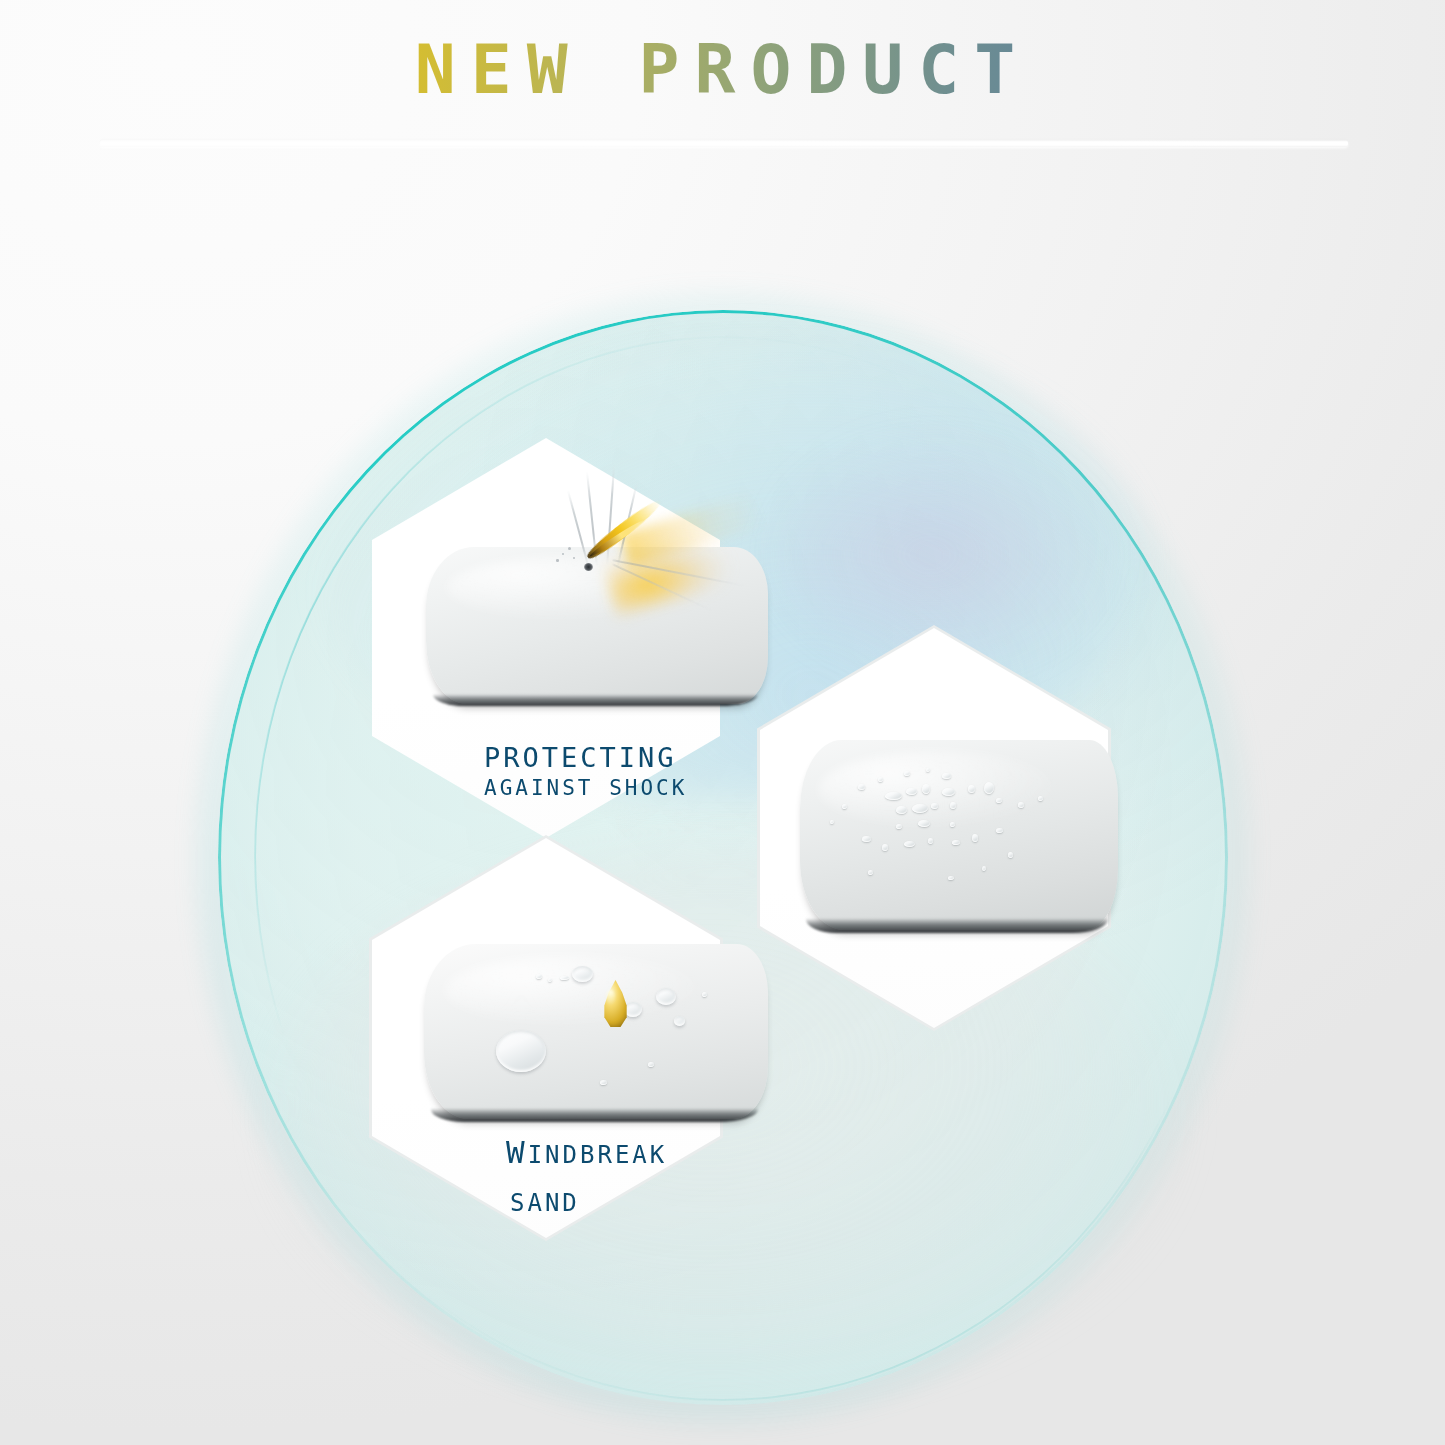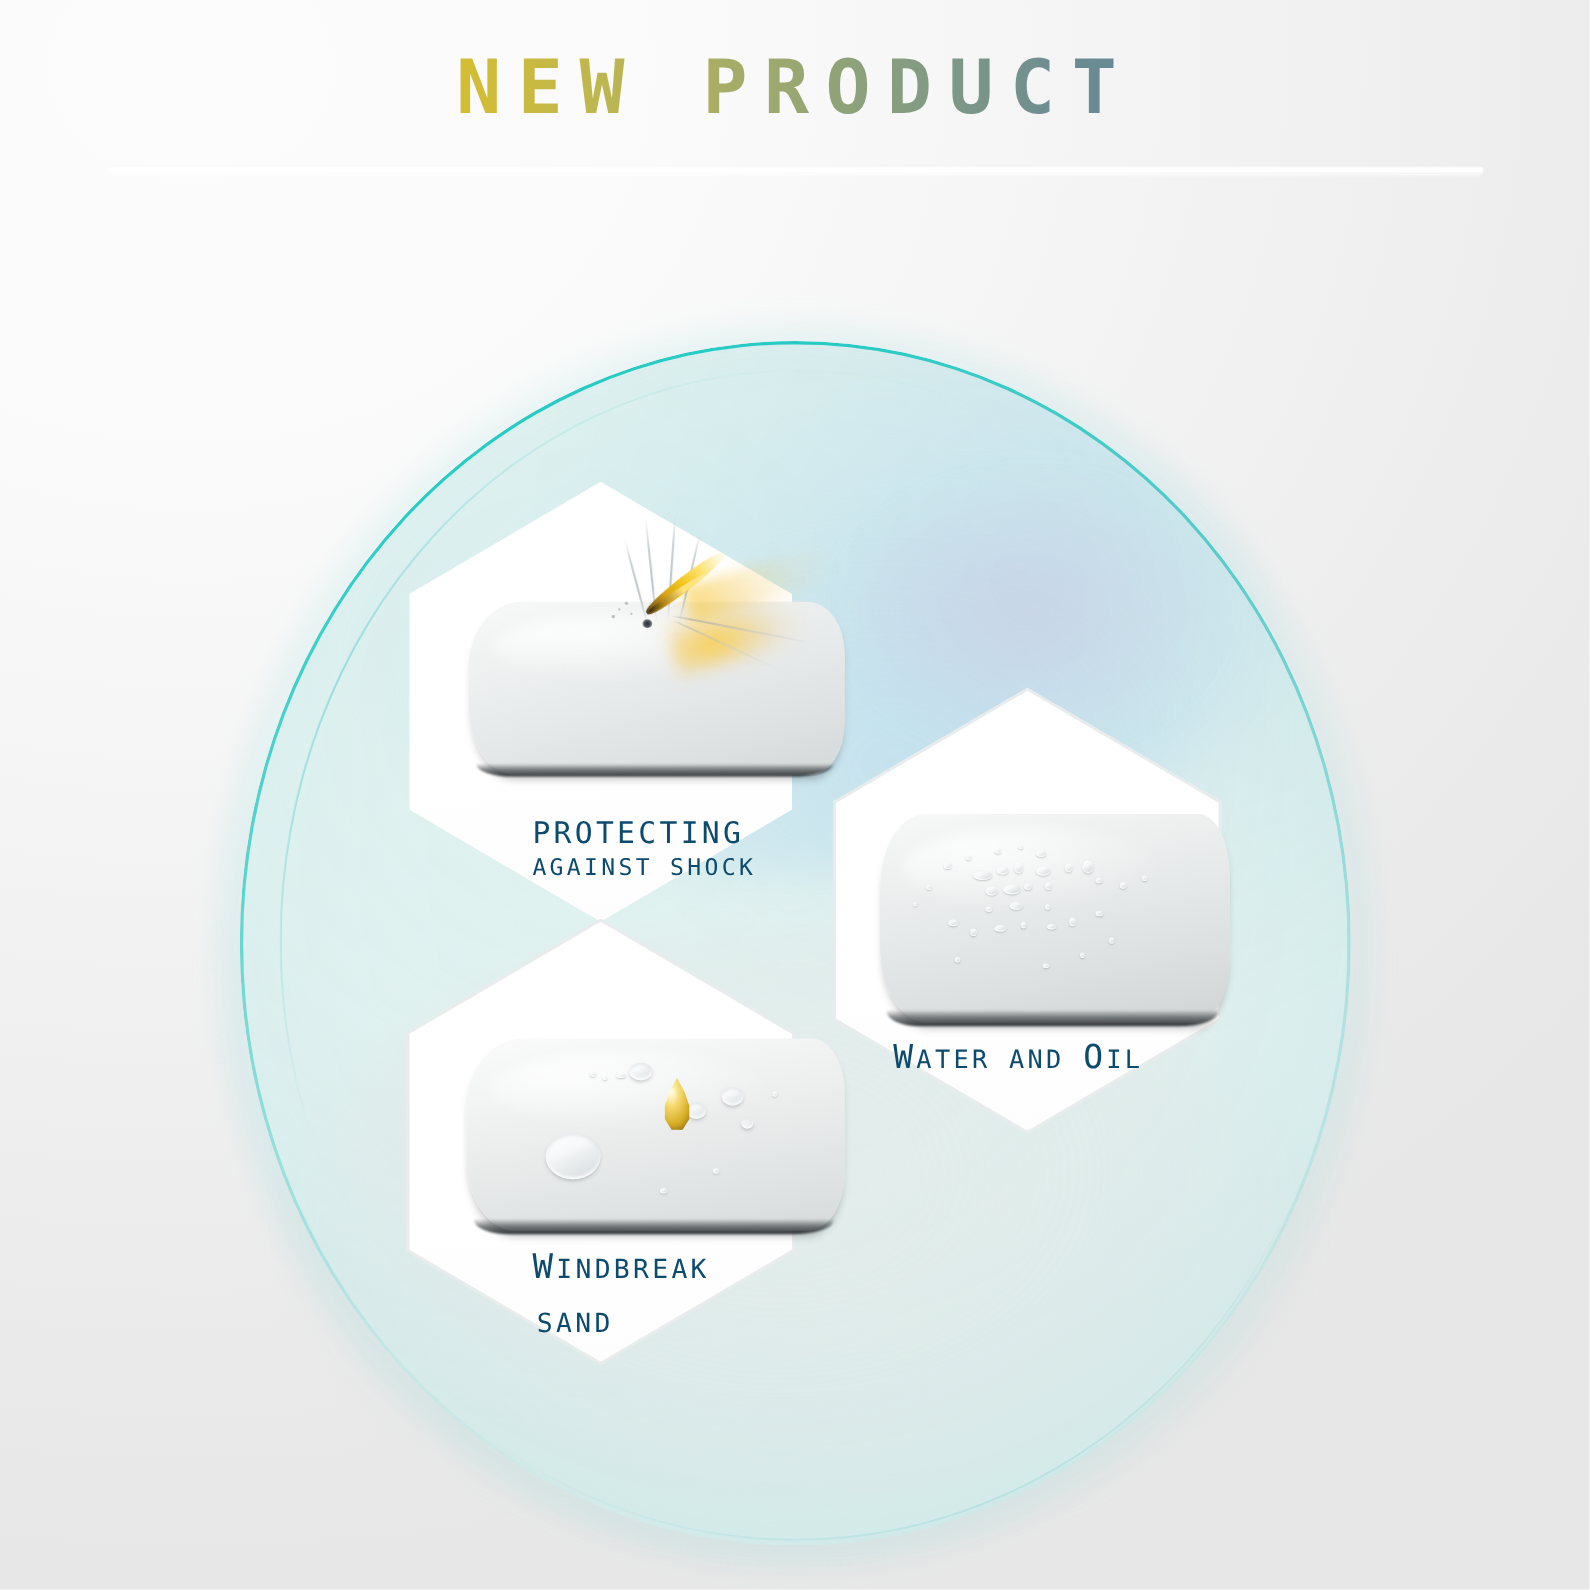--- a/index.html
+++ b/index.html
@@ -7,21 +7,21 @@
   html,body { width:1445px; height:1445px; overflow:hidden; }
 
   body {
     font-family:"DejaVu Sans Mono", monospace;
     position:relative;
     background:
       radial-gradient(ellipse 115% 95% at 12% 4%, #fcfcfc 0%, #fafafa 28%, #f2f2f2 58%, #ebebeb 82%, #e7e7e7 100%);
   }
 
   
-  #header { position:absolute; left:0; top:0; width:1445px; height:270px;margin-top:11px; }
+  #header { position:absolute; left:0; top:0; width:1445px; height:270px; }
 
   #title {
     position:absolute; left:0; top:36px; width:1445px;
     text-align:center;
     font-family:"DejaVu Sans Mono", monospace;
     font-size:68px;
     font-weight:700;
     letter-spacing:15px;
     line-height:1;
     background-image:linear-gradient(93deg,
@@ -209,21 +209,21 @@
   #cap-shock { left:484px; top:740px; font-size:25px; letter-spacing:3.3px; font-weight:400; }
   #cap-shock .l1 { font-size:27px; letter-spacing:3.0px; }
   #cap-shock .l2 { font-size:21px; letter-spacing:3.0px;text-align:center; }
 
   
   #cap-water { left:812px; top:942px; font-size:22px; letter-spacing:3.0px; }
   #cap-water .big { font-size:30px; }
   #cap-water .sm  { font-size:23px; }
 
   
-  #cap-wind { left:484px; top:1132px; font-size:22px; letter-spacing:3.0px; }
+  #cap-wind { left:506px; top:1132px; font-size:22px; letter-spacing:3.0px; }
   #cap-wind .big { font-size:31px; }
   #cap-wind .sm  { font-size:24px; }
   #cap-wind .l2  { font-size:22px; letter-spacing:3.0px; display:block; margin-top:16px; margin-left:4px;}
   #cap-wind .l2 .sm { font-size:24px; }
 
   
   .lens-stage { position:absolute; }
 
   .lens {
     position:absolute; left:0; top:0; width:100%; height:100%;
@@ -443,21 +443,20 @@
   <div class="bead" style="left:238px;top:56px;width:5px;height:5px;"></div>
   <div class="bead" style="left:42px;top:64px;width:5px;height:5px;"></div>
   <div class="bead" style="left:30px;top:80px;width:4px;height:4px;"></div>
   <div class="bead" style="left:208px;top:112px;width:5px;height:6px;"></div>
   <div class="bead" style="left:68px;top:130px;width:5px;height:5px;"></div>
   <div class="bead" style="left:148px;top:136px;width:6px;height:4px;"></div>
   <div class="bead" style="left:182px;top:126px;width:4px;height:5px;"></div>
 </div>
 
 <div class="hex-caption" id="cap-water">
-  <span class="cap-line"><span class="big">W</span><span class="sm">ATER AND </span><span class="big">O</span><span class="sm">IL</span></span>
 </div>
 
 <div class="hex-sep" id="hexsep-wind"></div>
 <div class="hex" id="hex-wind"></div>
 
 <div class="lens-stage" id="stage-wind">
   <div class="lens"></div>
   <div class="lens-gloss"></div>
   <div class="lens-edge"></div>
 

